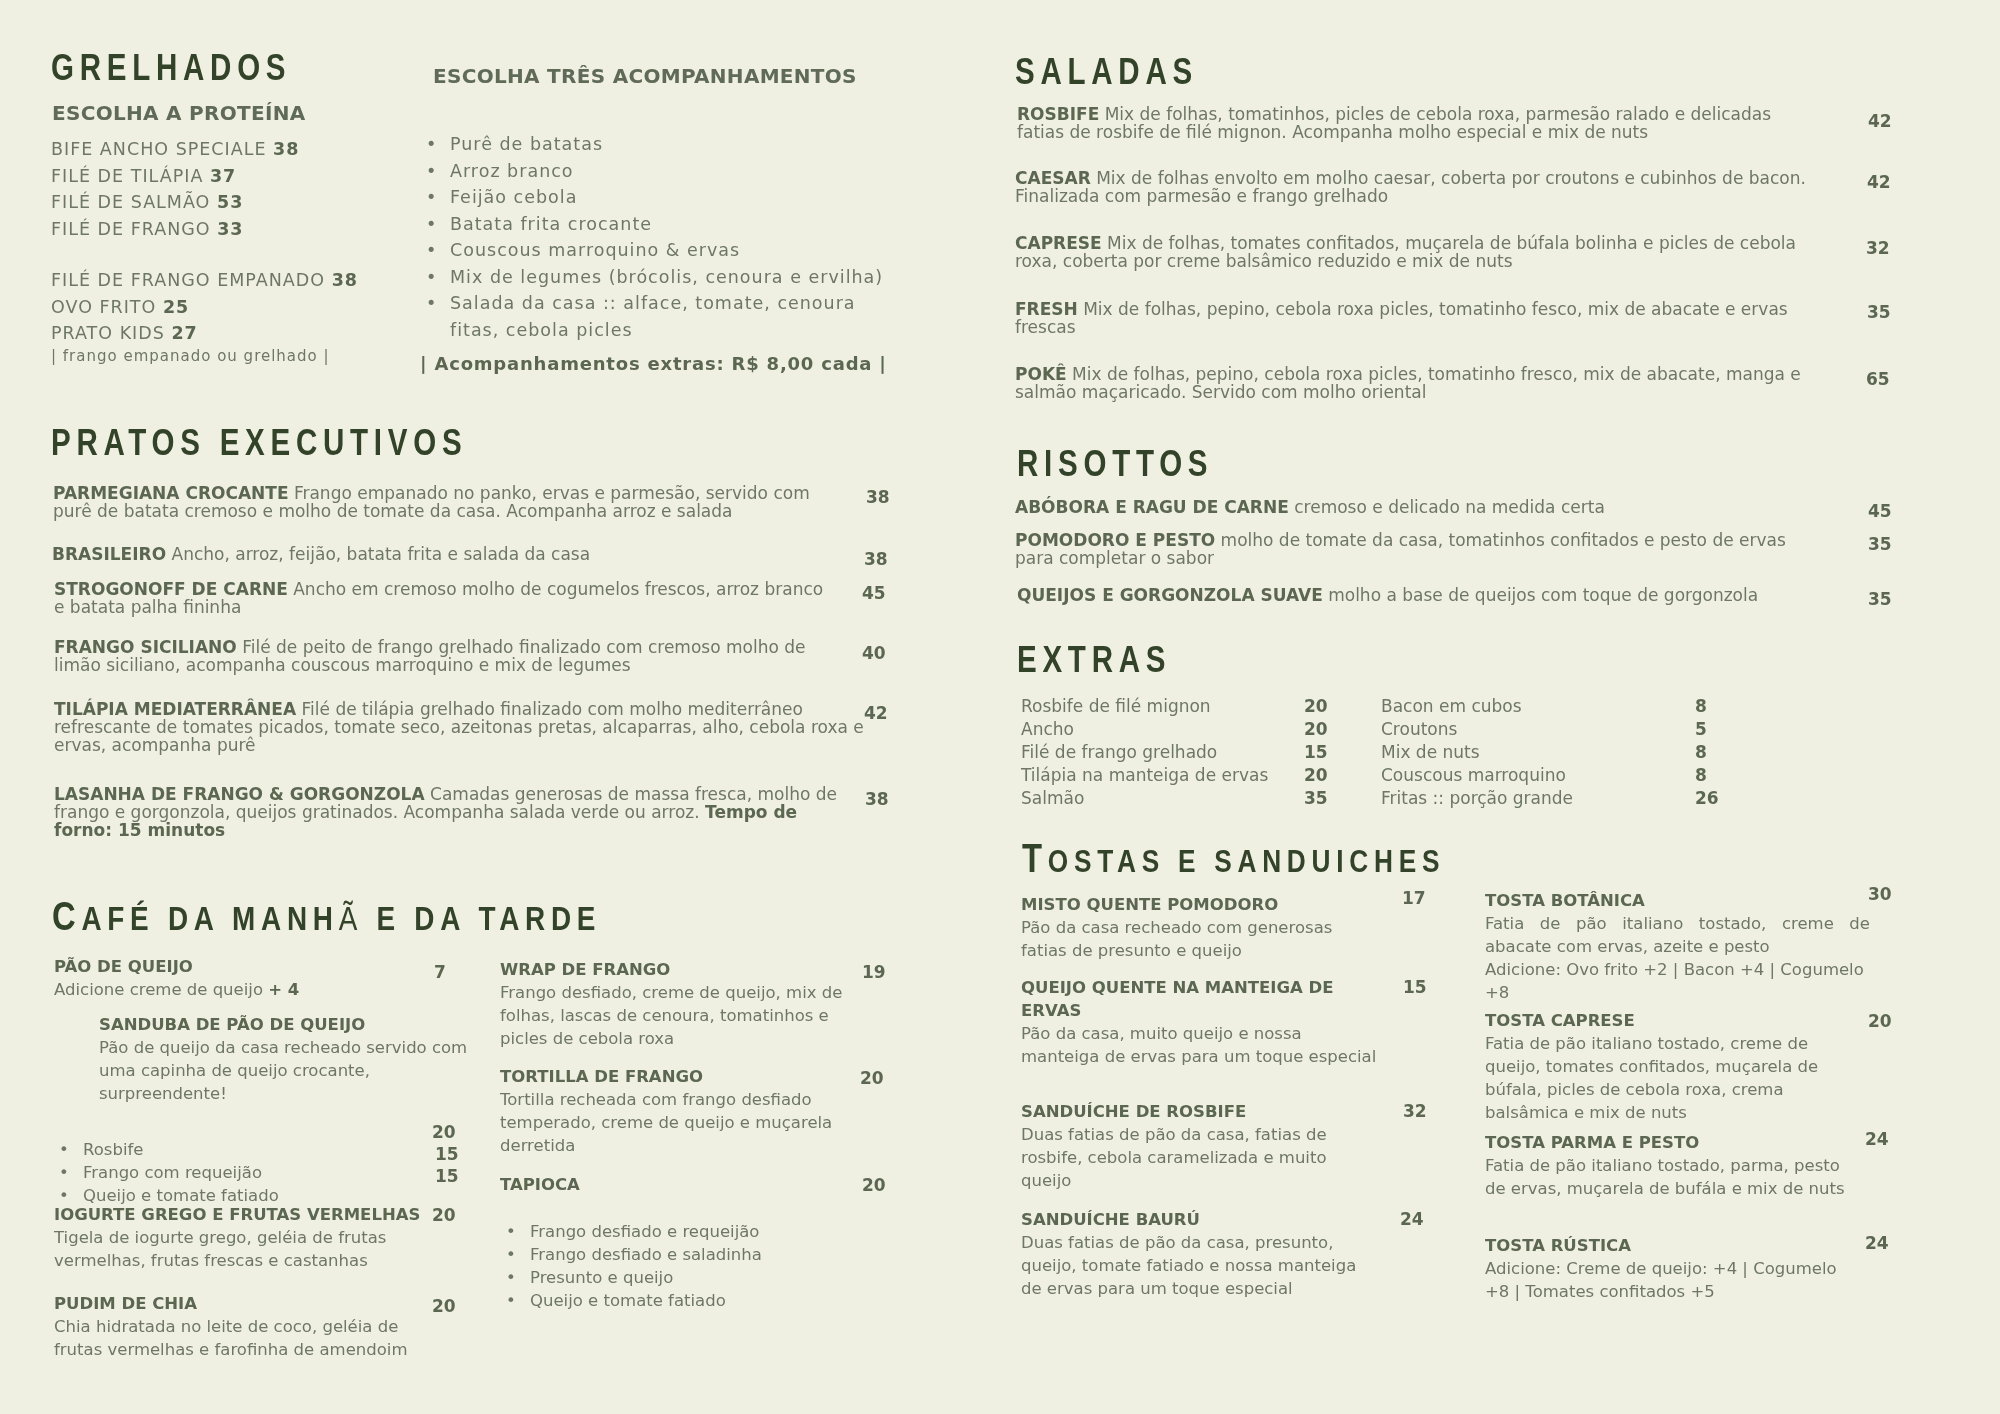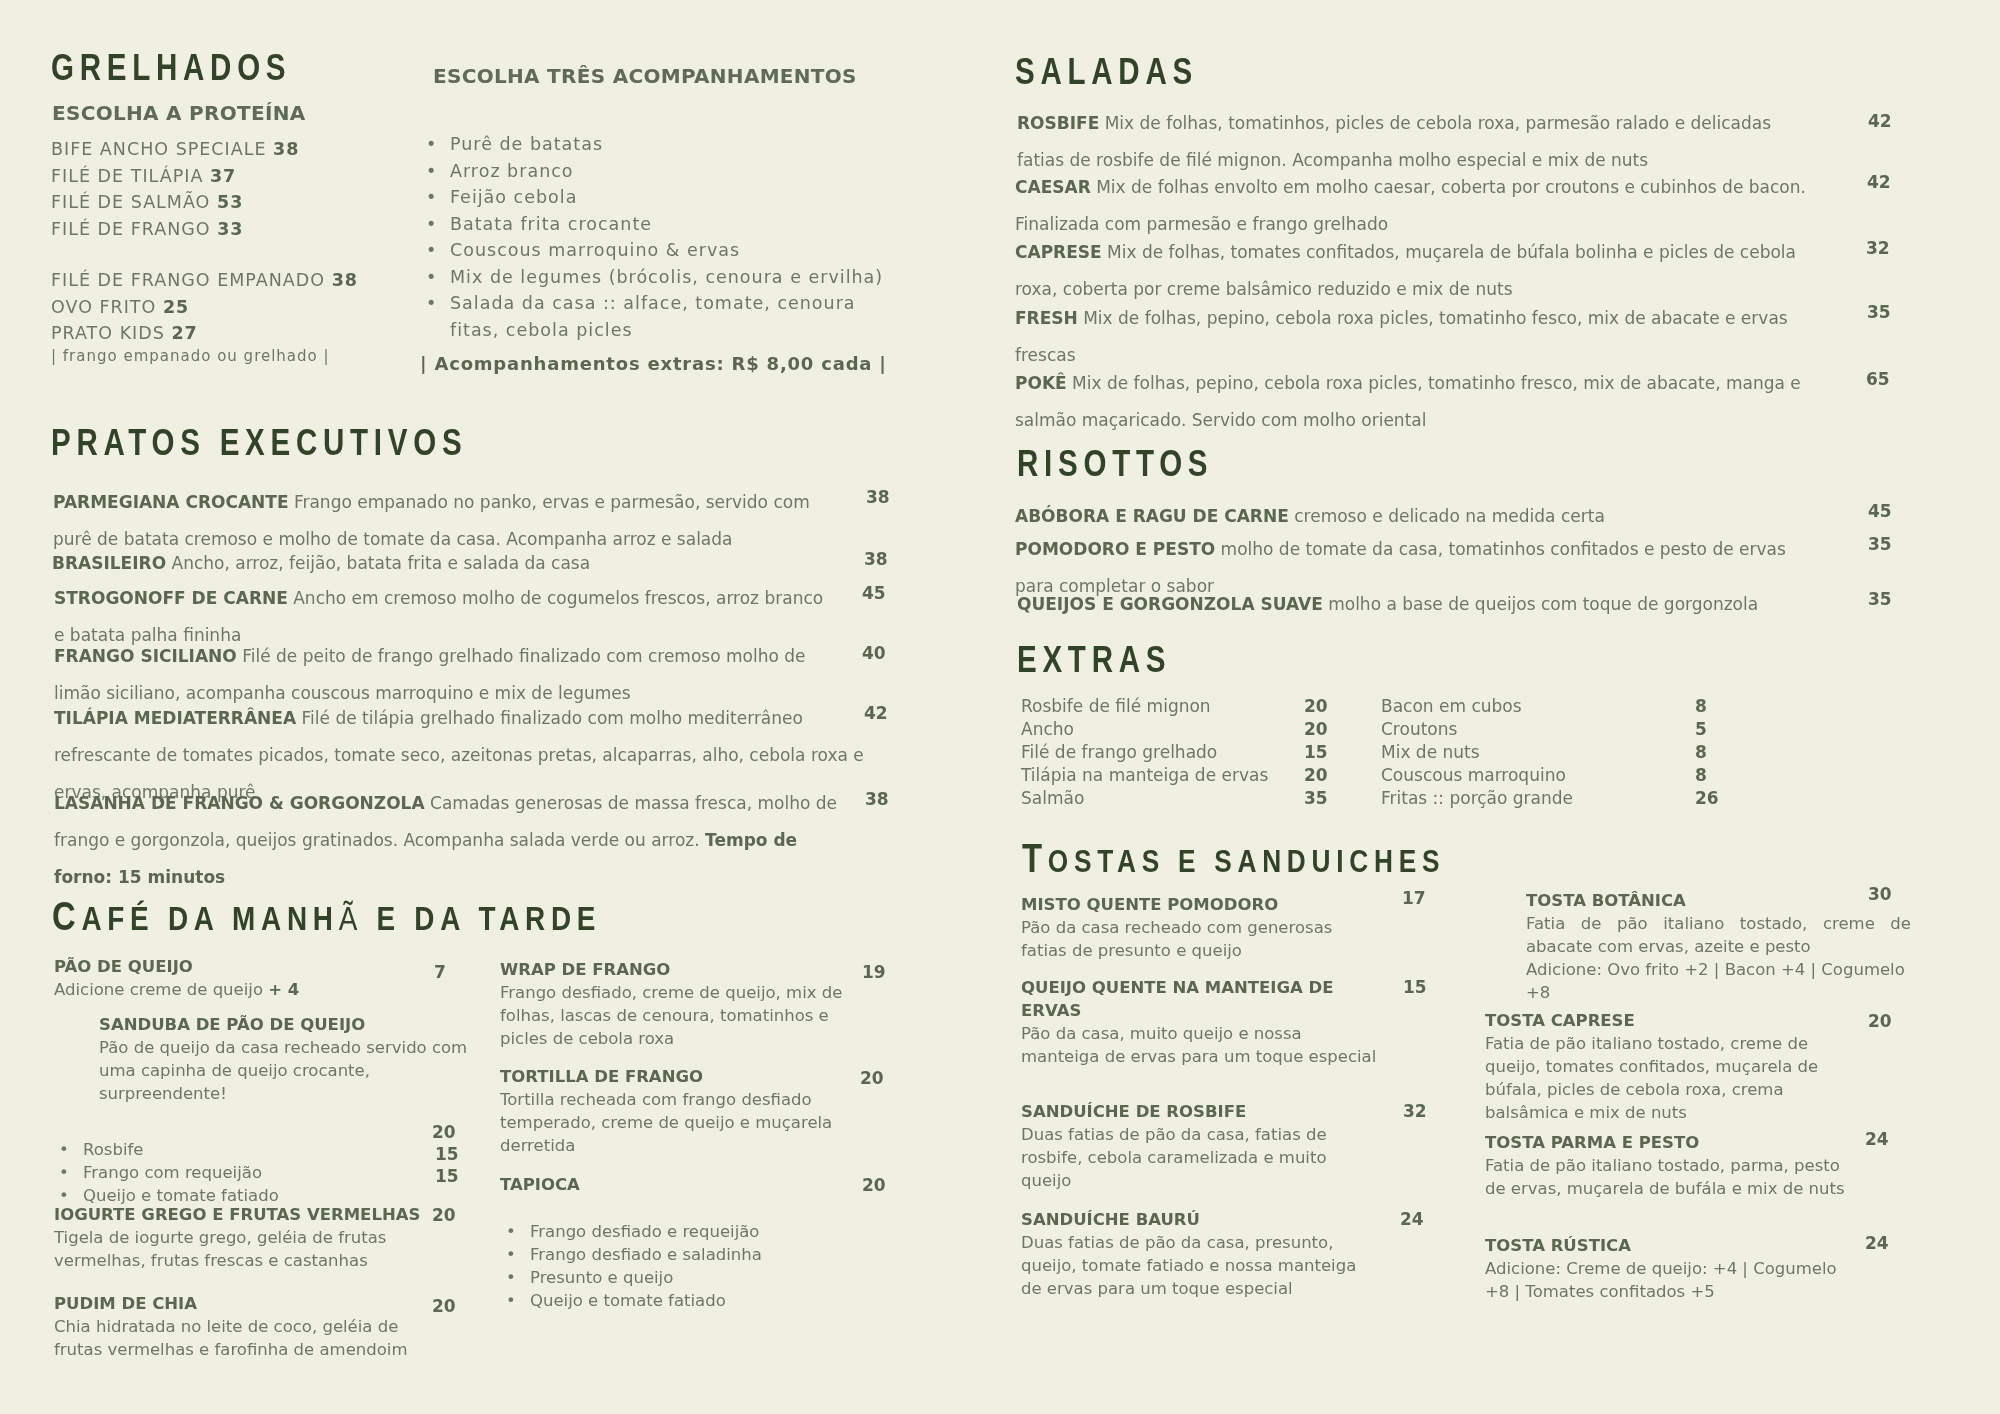--- a/index.html
+++ b/index.html
@@ -27,21 +27,21 @@
   .sub-title {
     position: absolute;
     font-weight: bold;
     color: #5f6b56;
     font-size: 20px;
     letter-spacing: 0.3px;
     white-space: nowrap;
   }
   .b { font-weight: bold; color: #5b6751; }
   .price { position: absolute; font-weight: bold; color: #5b6751; font-size: 17px; }
-  .t17 { font-size: 17px; line-height: 37px; }
+  .t17 { font-size: 17px; line-height: 18px; }
   .t16 { font-size: 16.5px; line-height: 23px; }
   .prot { font-size: 17.5px; line-height: 26.5px; letter-spacing: 1px; white-space: nowrap; }
   .ul { list-style: none; margin-top: 24px; }
   .ul li { position: relative; padding-left: 30px; }
   .ul li::before { content: "•"; position: absolute; left: 6px; }
   .row { position: absolute; }
   .extras-row { position: absolute; font-size: 17px; line-height: 23px; white-space: nowrap; }
 </style>
 </head>
 <body>
@@ -260,21 +260,21 @@
   <div>Duas fatias de pão da casa, fatias de rosbife, cebola caramelizada e muito queijo</div>
 </div>
 <div class="price" style="left:1403px;top:1101px;">32</div>
 
 <div class="row t16" style="left:1021px;top:1208px;width:355px;">
   <div class="b">SANDUÍCHE BAURÚ</div>
   <div>Duas fatias de pão da casa, presunto, queijo, tomate fatiado e nossa manteiga de ervas para um toque especial</div>
 </div>
 <div class="price" style="left:1400px;top:1209px;">24</div>
 
-<div class="row t16" style="left:1485px;top:889px;width:385px;margin-left:41px;">
+<div class="row t16" style="left:1485px;top:889px;width:385px;">
   <div class="b">TOSTA BOTÂNICA</div>
   <div style="text-align:justify;">Fatia de pão italiano tostado, creme de abacate com ervas, azeite e pesto</div>
   <div>Adicione: Ovo frito +2  | Bacon +4 | Cogumelo +8</div>
 </div>
 <div class="price" style="left:1868px;top:884px;">30</div>
 
 <div class="row t16" style="left:1485px;top:1009px;width:370px;">
   <div class="b">TOSTA CAPRESE</div>
   <div>Fatia de pão italiano tostado, creme de queijo, tomates confitados, muçarela de búfala, picles de cebola roxa, crema balsâmica e mix de nuts</div>
 </div>

